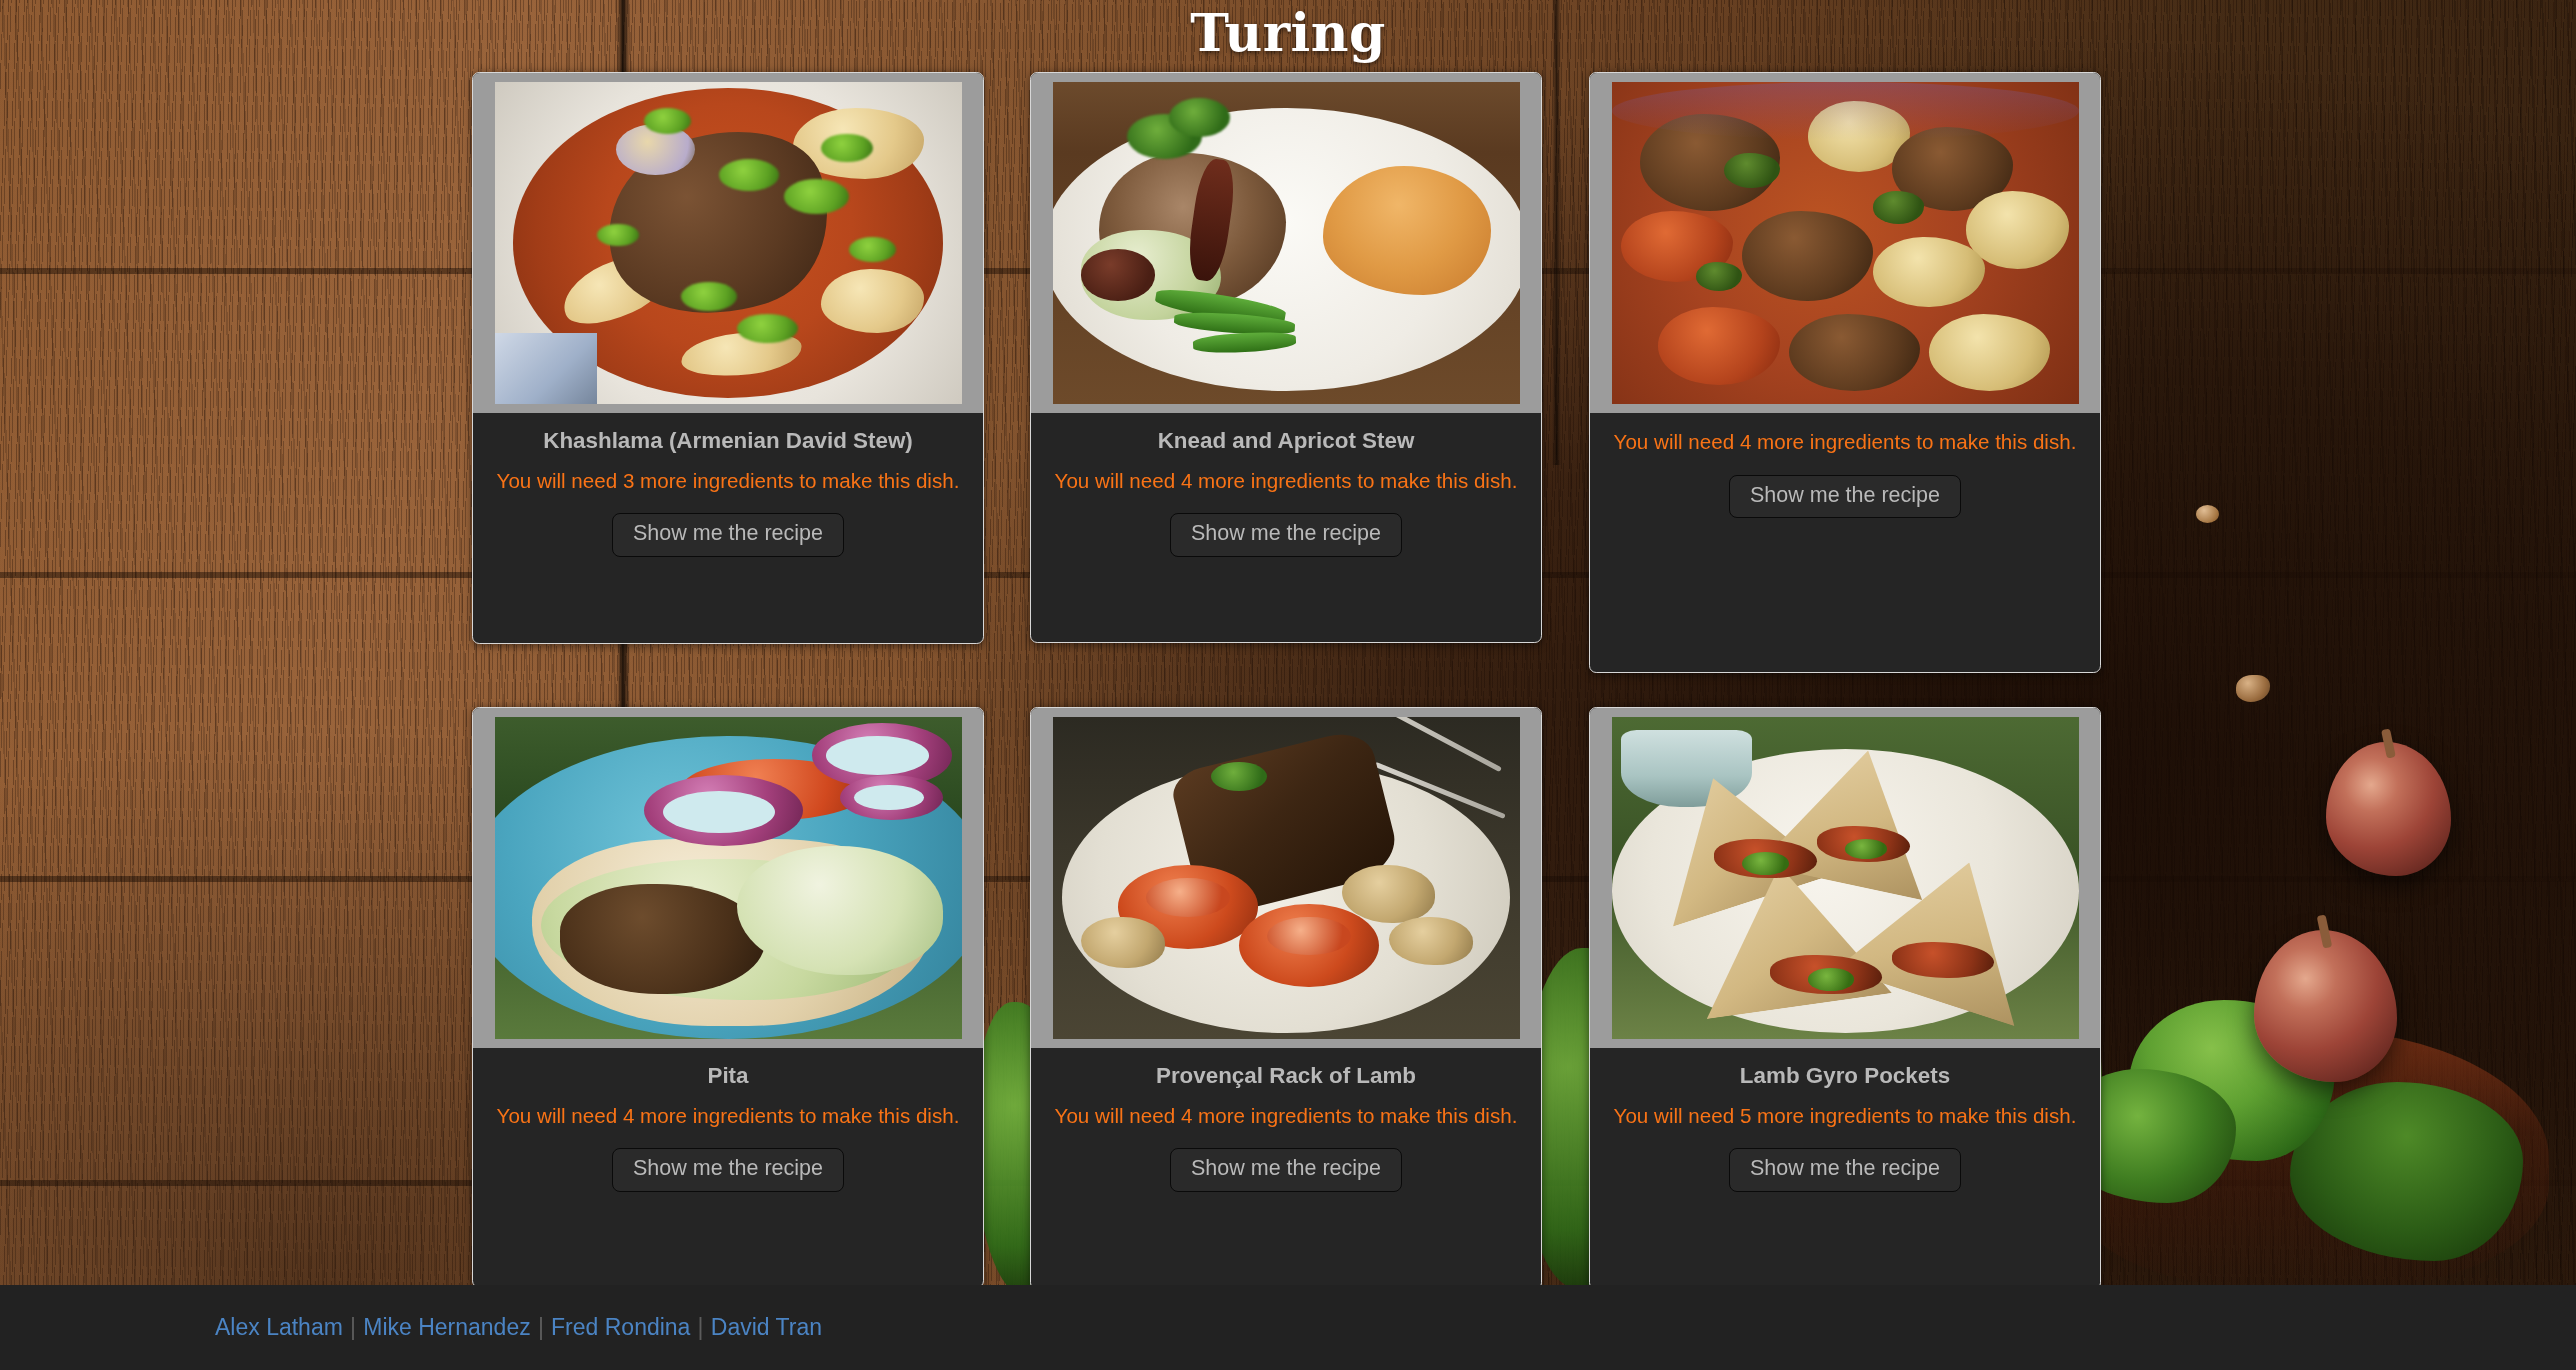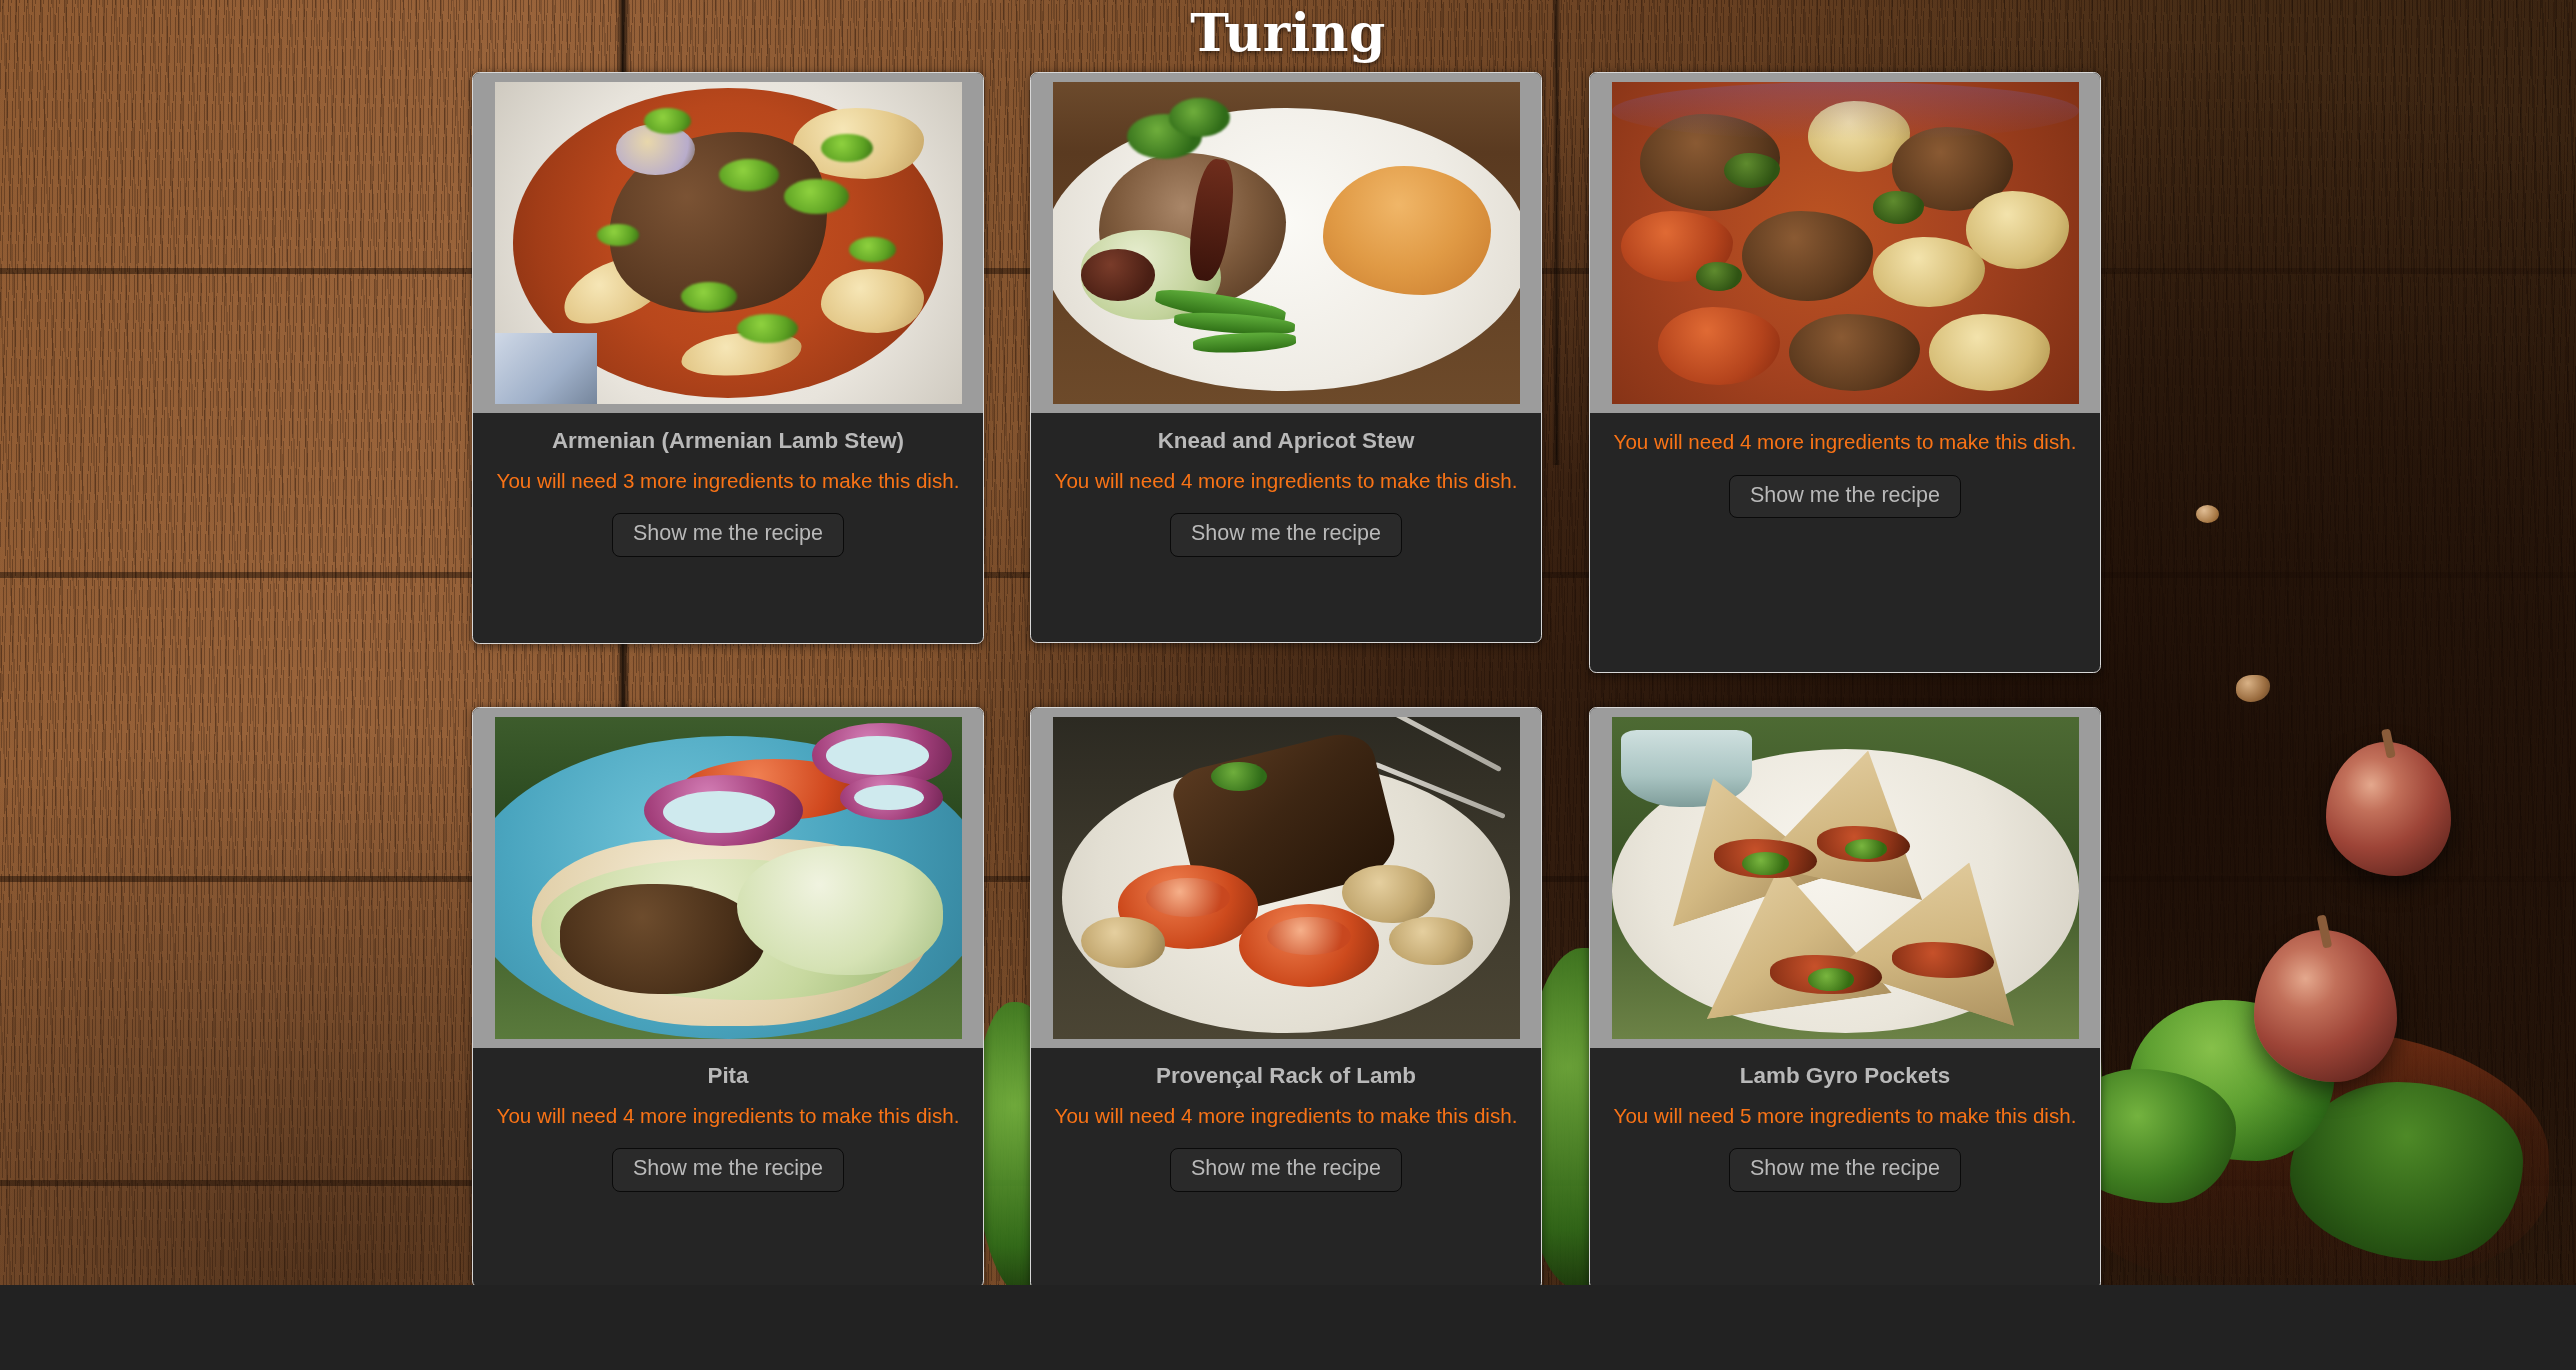--- a/index.html
+++ b/index.html
@@ -358,21 +358,21 @@
         <div class="grn" style="left:70%; top:16%; width:11%; height:9%;"></div>
         <div class="grn" style="left:40%; top:62%; width:12%; height:9%;"></div>
         <div class="grn" style="left:52%; top:72%; width:13%; height:9%;"></div>
         <div class="grn" style="left:22%; top:44%; width:9%; height:7%;"></div>
         <div class="grn" style="left:76%; top:48%; width:10%; height:8%;"></div>
         <div class="blob" style="left:0%; top:78%; width:22%; height:22%; border-radius:0; background:linear-gradient(135deg,#cfd8e6 0%,#9fb0c9 60%,#76869c 100%);"></div>
       </div>
     </div>
   </div>
   <div class="card-body">
-    <div class="card-title">Armenian (Armenian Lamb Stew)</div>
+    <div class="card-title">Khashlama (Armenian David Stew)</div>
     <div class="card-desc">You will need 3 more ingredients to make this dish.</div>
     <button class="card-btn">Show me the recipe</button>
   </div>
 </div>
 
 <div class="card" style="left:1030px; top:72px; width:512px; height:571px;">
   <div class="card-thumb-frame" style="height:340px; padding:9px 21.5px;">
     <div class="card-thumb" style="height:322px;">
       <div class="food" id="food-2">
         <div class="plate"></div>
@@ -496,14 +496,17 @@
     </div>
   </div>
   <div class="card-body">
     <div class="card-title">Lamb Gyro Pockets</div>
     <div class="card-desc">You will need 5 more ingredients to make this dish.</div>
     <button class="card-btn">Show me the recipe</button>
   </div>
 </div>
 
 <div id="footer">
+  <div id="footer-links">
+    <a href="#">Alex Latham</a><span class="sep">|</span><a href="#">Mike Hernandez</a><span class="sep">|</span><a href="#">Fred Rondina</a><span class="sep">|</span><a href="#">David Tran</a>
+  </div>
 </div>
 
 
 </body></html>

